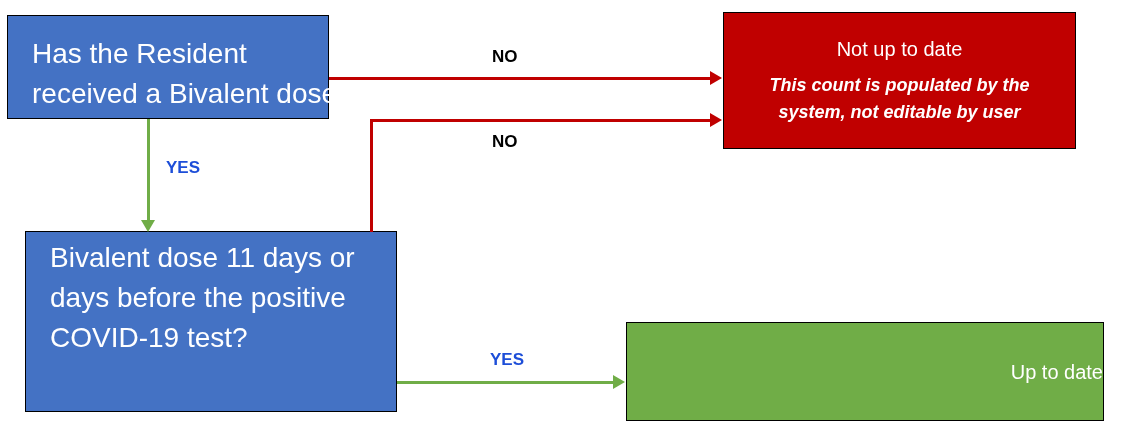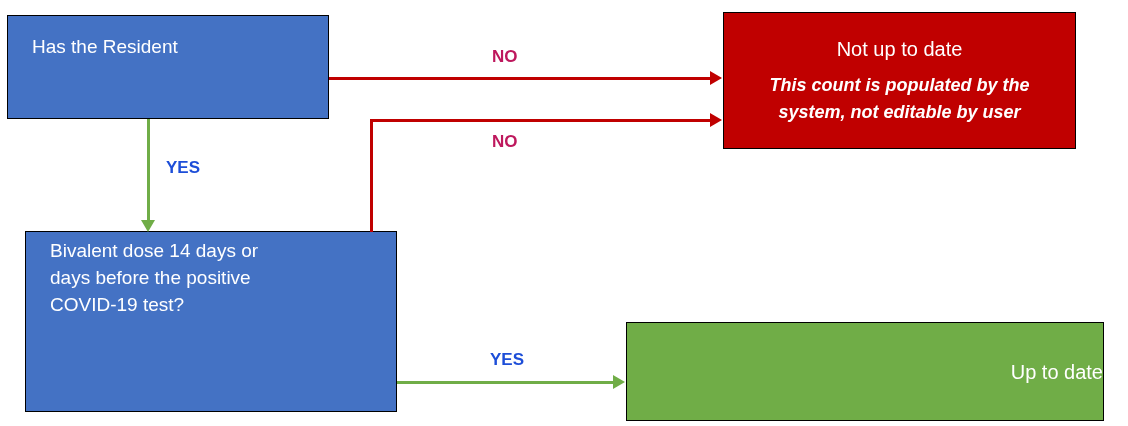--- a/index.html
+++ b/index.html
@@ -25,21 +25,21 @@
     display: flex;
     flex-direction: column;
     justify-content: center;
   }
   .node-decision {
     background: #4472C4;
     padding: 6px 22px 6px 24px;
     justify-content: flex-start;
   }
   .node-decision .line {
-    font-size: 19px;
+    font-size: 28px;
     line-height: 1.42;
     white-space: nowrap;
   }
   .node-terminal-red {
     background: #C00000;
     align-items: center;
     text-align: center;
   }
   .node-terminal-green {
     background: #70AD47;
@@ -94,37 +94,38 @@
   .green.seg-v { border-left-color: #70AD47; }
   .green.arrow-r { border-left-color: #70AD47; border-top-color: transparent; border-bottom-color: transparent; }
   .green.arrow-d { border-top-color: #70AD47; border-left-color: transparent; border-right-color: transparent; }
 
   .edge-label {
     position: absolute;
     font-size: 17px;
     font-weight: bold;
     white-space: nowrap;
   }
-  .lbl-red   { color: #be185d; }
+  .lbl-red   { color: #000000; }
   .lbl-green { color: #1d4ed8; }
 </style>
 </head>
 <body>
 
 <div id="canvas">
 
   <div class="node node-decision" id="node-q1">
     <div class="pad">
       <div class="line">Has the Resident</div>
+      <div class="line">received a Bivalent dose?</div>
     </div>
   </div>
 
   <div class="node node-decision" id="node-q2">
     <div class="pad">
-      <div class="line">Bivalent dose 14 days or</div>
+      <div class="line">Bivalent dose 11 days or</div>
       <div class="line">days before the positive</div>
       <div class="line">COVID-19 test?</div>
     </div>
   </div>
 
   <div class="node node-terminal-red" id="node-not">
     <div class="term-title">Not up to date</div>
     <div class="term-note">This count is populated by the system, not editable by user</div>
   </div>
 

